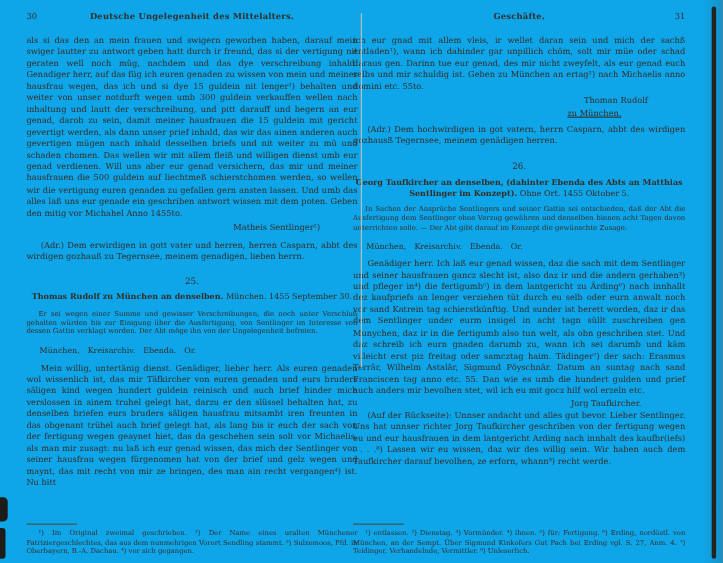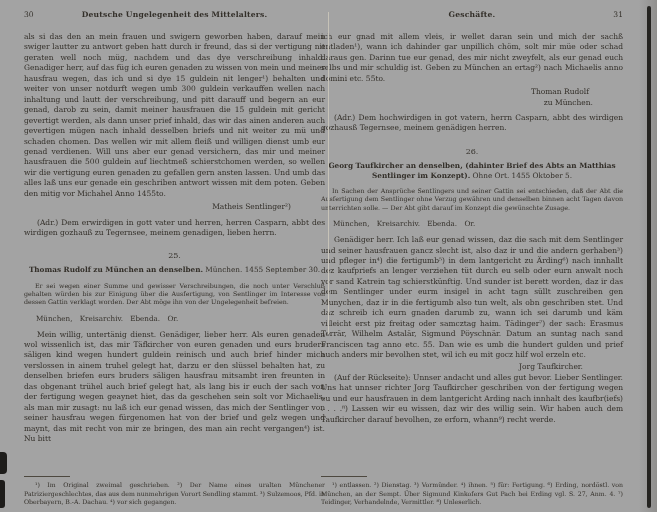--- a/index.html
+++ b/index.html
@@ -1,37 +1,37 @@
 <!DOCTYPE html>
 <html lang="de"><head>
 <meta charset="utf-8">
 <style>
   html,body{margin:0;padding:0;background:#777;}
   .scan{
     position:relative;width:657px;height:512px;overflow:hidden;
-    background:#a3a3a3;
+    background:#0ea5e9;
     font-family:"DejaVu Serif","Liberation Serif",serif;
     color:#332f29;
   }
   .page{position:absolute;top:10px;display:flex;flex-direction:column;height:496px;}
   .page-left{left:24px;width:301px;}
   .page-right{left:321px;width:302px;}
 
   .pagehead{display:flex;align-items:baseline;font-size:7.6px;line-height:9px;margin-bottom:13px;}
   .pagehead .num{flex:0 0 26px;}
   .pagehead .num.right{text-align:right;}
   .pagehead .title{flex:1;text-align:center;font-weight:bold;letter-spacing:.2px;}
 
   .body{font-size:7.5px;line-height:10.45px;text-align:justify;margin:0;}
   .indent{text-indent:13px;}
   .addr{text-indent:13px;margin-top:3px;}
 
   .sig{font-size:7.5px;line-height:10.3px;text-align:right;margin:3px 0 2px 0;}
   .sig .sig-name{margin-right:34px;text-align:right;}
-  .sig .sig-place{margin-right:30px;}
+  .sig .sig-place{margin-right:58px;text-decoration:underline;}
   .sig-single{font-size:7.5px;line-height:10.3px;text-align:right;margin:1px 40px 1px 0;}
 
   .letterno{text-align:center;font-size:8px;line-height:9px;margin:13px 0 5px 0;}
   .heading{text-align:center;font-size:7.3px;line-height:10.2px;margin:0 0 6px 0;}
   .heading .hb{font-weight:bold;}
   .heading .hd{font-weight:normal;}
   .summary{font-size:6.3px;line-height:8.3px;text-align:justify;text-indent:11px;margin:0 0 7px 0;}
   .source{font-size:7.2px;line-height:9px;margin:0 0 7px 0;text-indent:12px;word-spacing:5px;}
 
   .footblock{margin-top:auto;}
@@ -97,21 +97,21 @@
     <div class="sig">
       <div class="sig-name">Thoman Rudolf</div>
       <div class="sig-place">zu München.</div>
     </div>
 
     <p class="body addr">(Adr.) Dem hochwirdigen in got vatern, herrn Casparn, abbt des wirdigen gozhausß Tegernsee, meinem genädigen herren.</p>
 
     <div class="letterno">26.</div>
 
     <div class="heading">
-      <span class="hb">Georg Taufkircher an denselben, (dahinter Brief des Abts an Matthias Sentlinger im Konzept).</span>
+      <span class="hb">Georg Taufkircher an denselben, (dahinter Ebenda des Abts an Matthias Sentlinger im Konzept).</span>
       <span class="hd">Ohne Ort. 1455 Oktober 5.</span>
     </div>
 
     <p class="summary">In Sachen der Ansprüche Sentlingers und seiner Gattin sei entschieden, daß der Abt die Ausfertigung dem Sentlinger ohne Verzug gewähren und denselben binnen acht Tagen davon unterrichten solle. — Der Abt gibt darauf im Konzept die gewünschte Zusage.</p>
 
     <p class="source">München, Kreisarchiv. Ebenda. Or.</p>
 
     <p class="body indent">Genädiger herr. Ich laß eur genad wissen, daz die sach mit dem Sentlinger und seiner hausfrauen gancz slecht ist, also daz ir und die andern gerhaben³) und pfleger in⁴) die fertigumb⁵) in dem lantgericht zu Ärding⁶) nach innhallt dez kaufpriefs an lenger verziehen tüt durch eu selb oder eurn anwalt noch vor sand Katrein tag schierstkünftig. Und sunder ist berett worden, daz ir das dem Sentlinger under eurm insigel in acht tagn süllt zuschreiben gen Munychen, daz ir in die fertigumb also tun welt, als obn geschriben stet. Und daz schreib ich eurn gnaden darumb zu, wann ich sei darumb und käm villeicht erst piz freitag oder samcztag haim. Tädinger⁷) der sach: Erasmus Terrär, Wilhelm Astalär, Sigmund Pöyschnär. Datum an suntag nach sand Franciscen tag anno etc. 55. Dan wie es umb die hundert gulden und prief auch anders mir bevolhen stet, wil ich eu mit gocz hilf wol erzeln etc.</p>
 
     <div class="sig-single">Jorg Taufkircher.</div>

